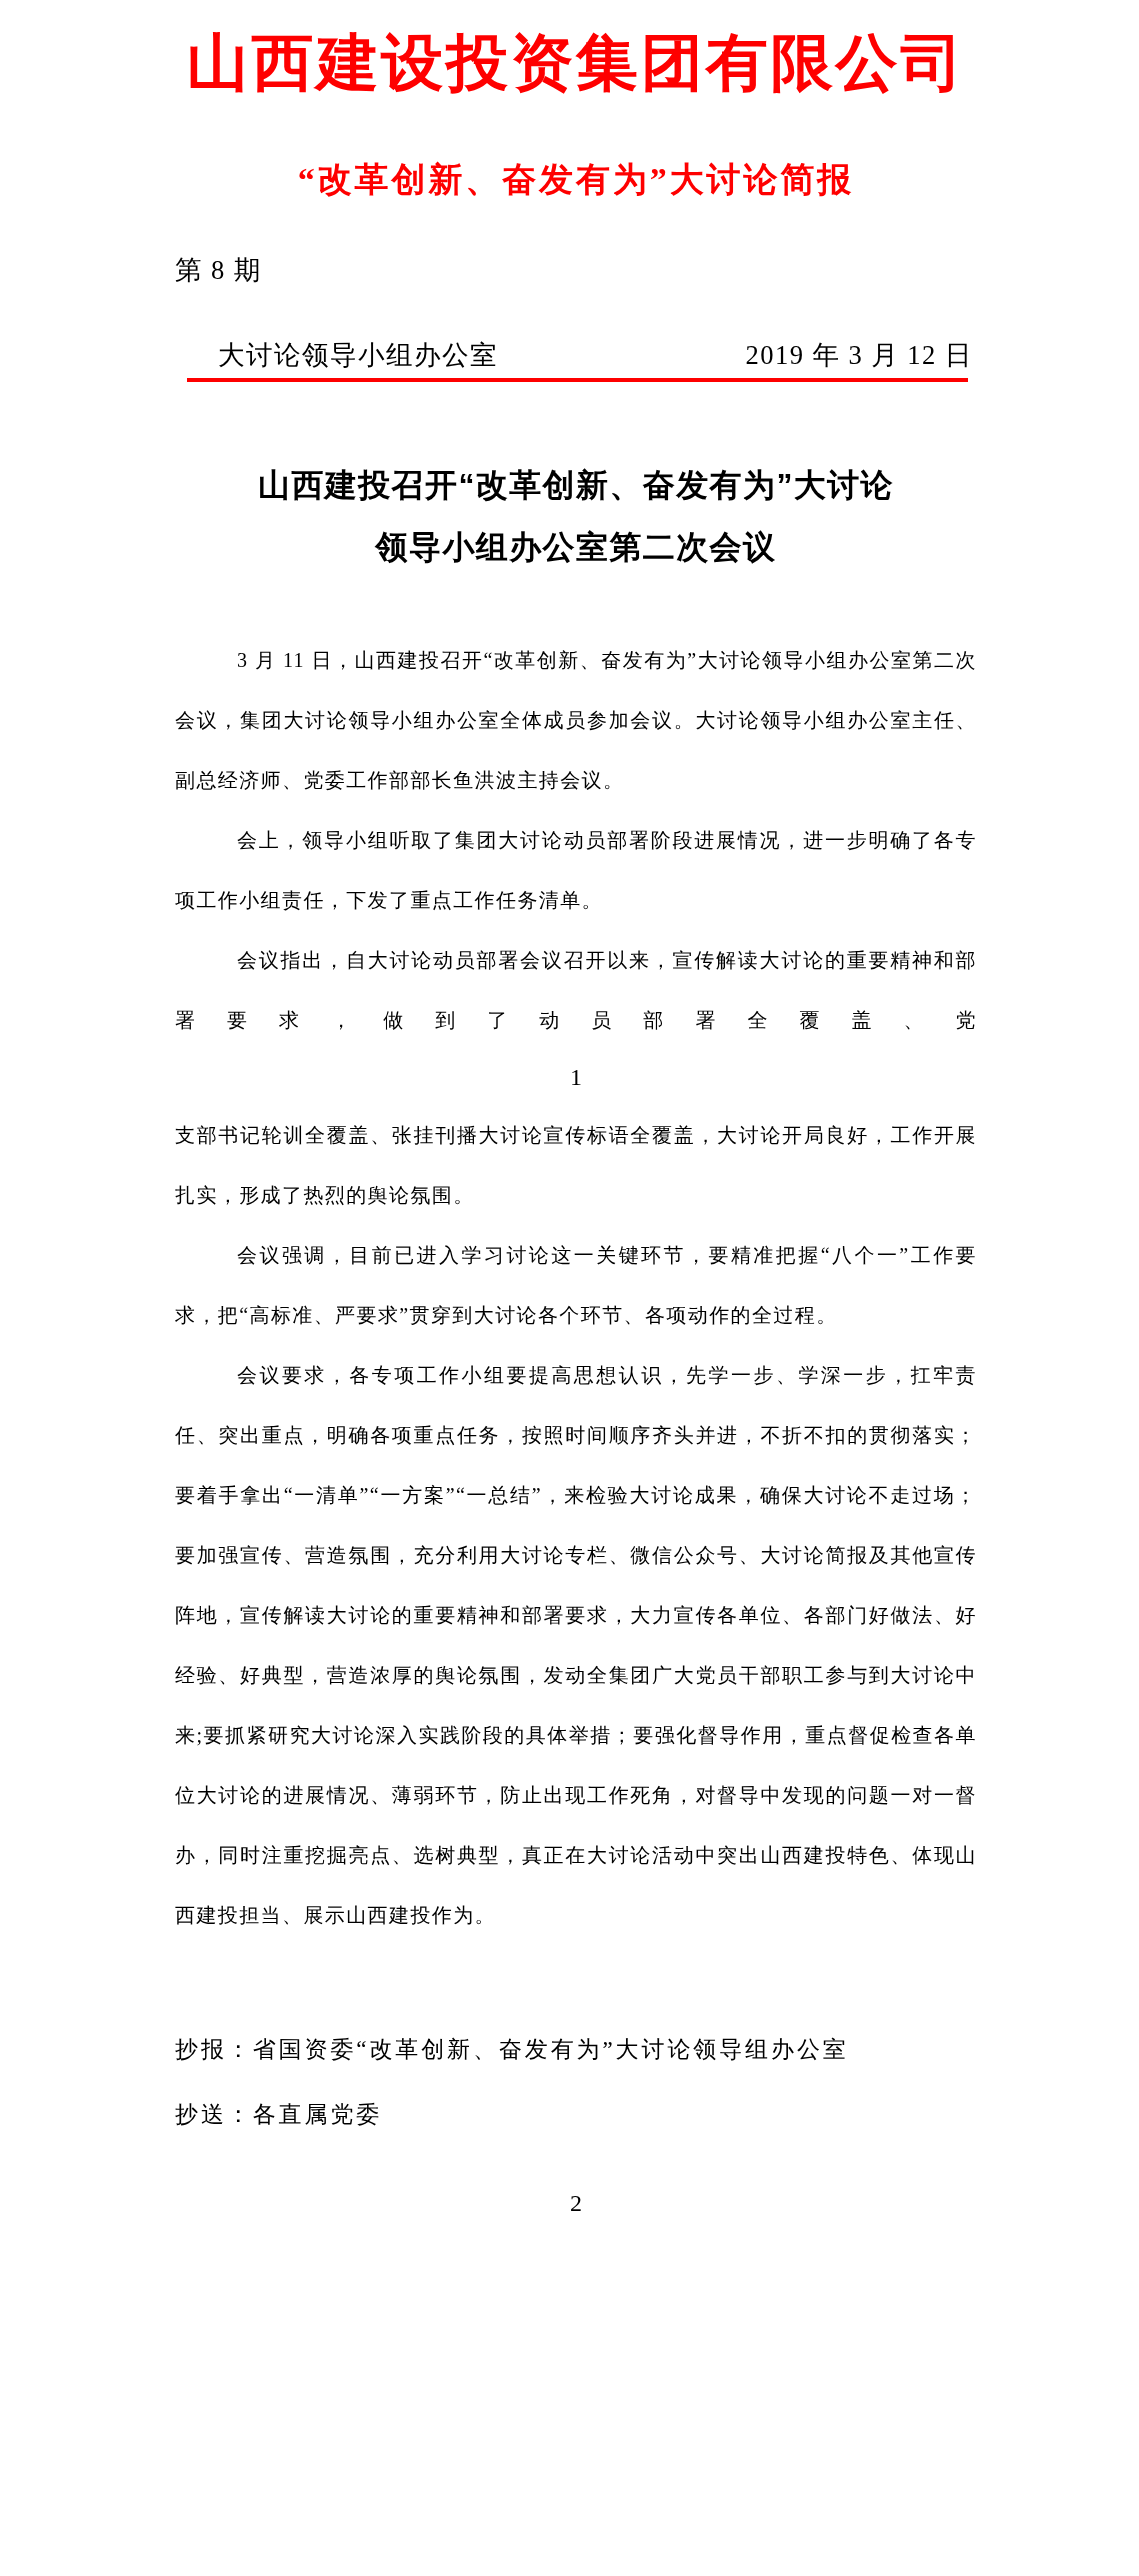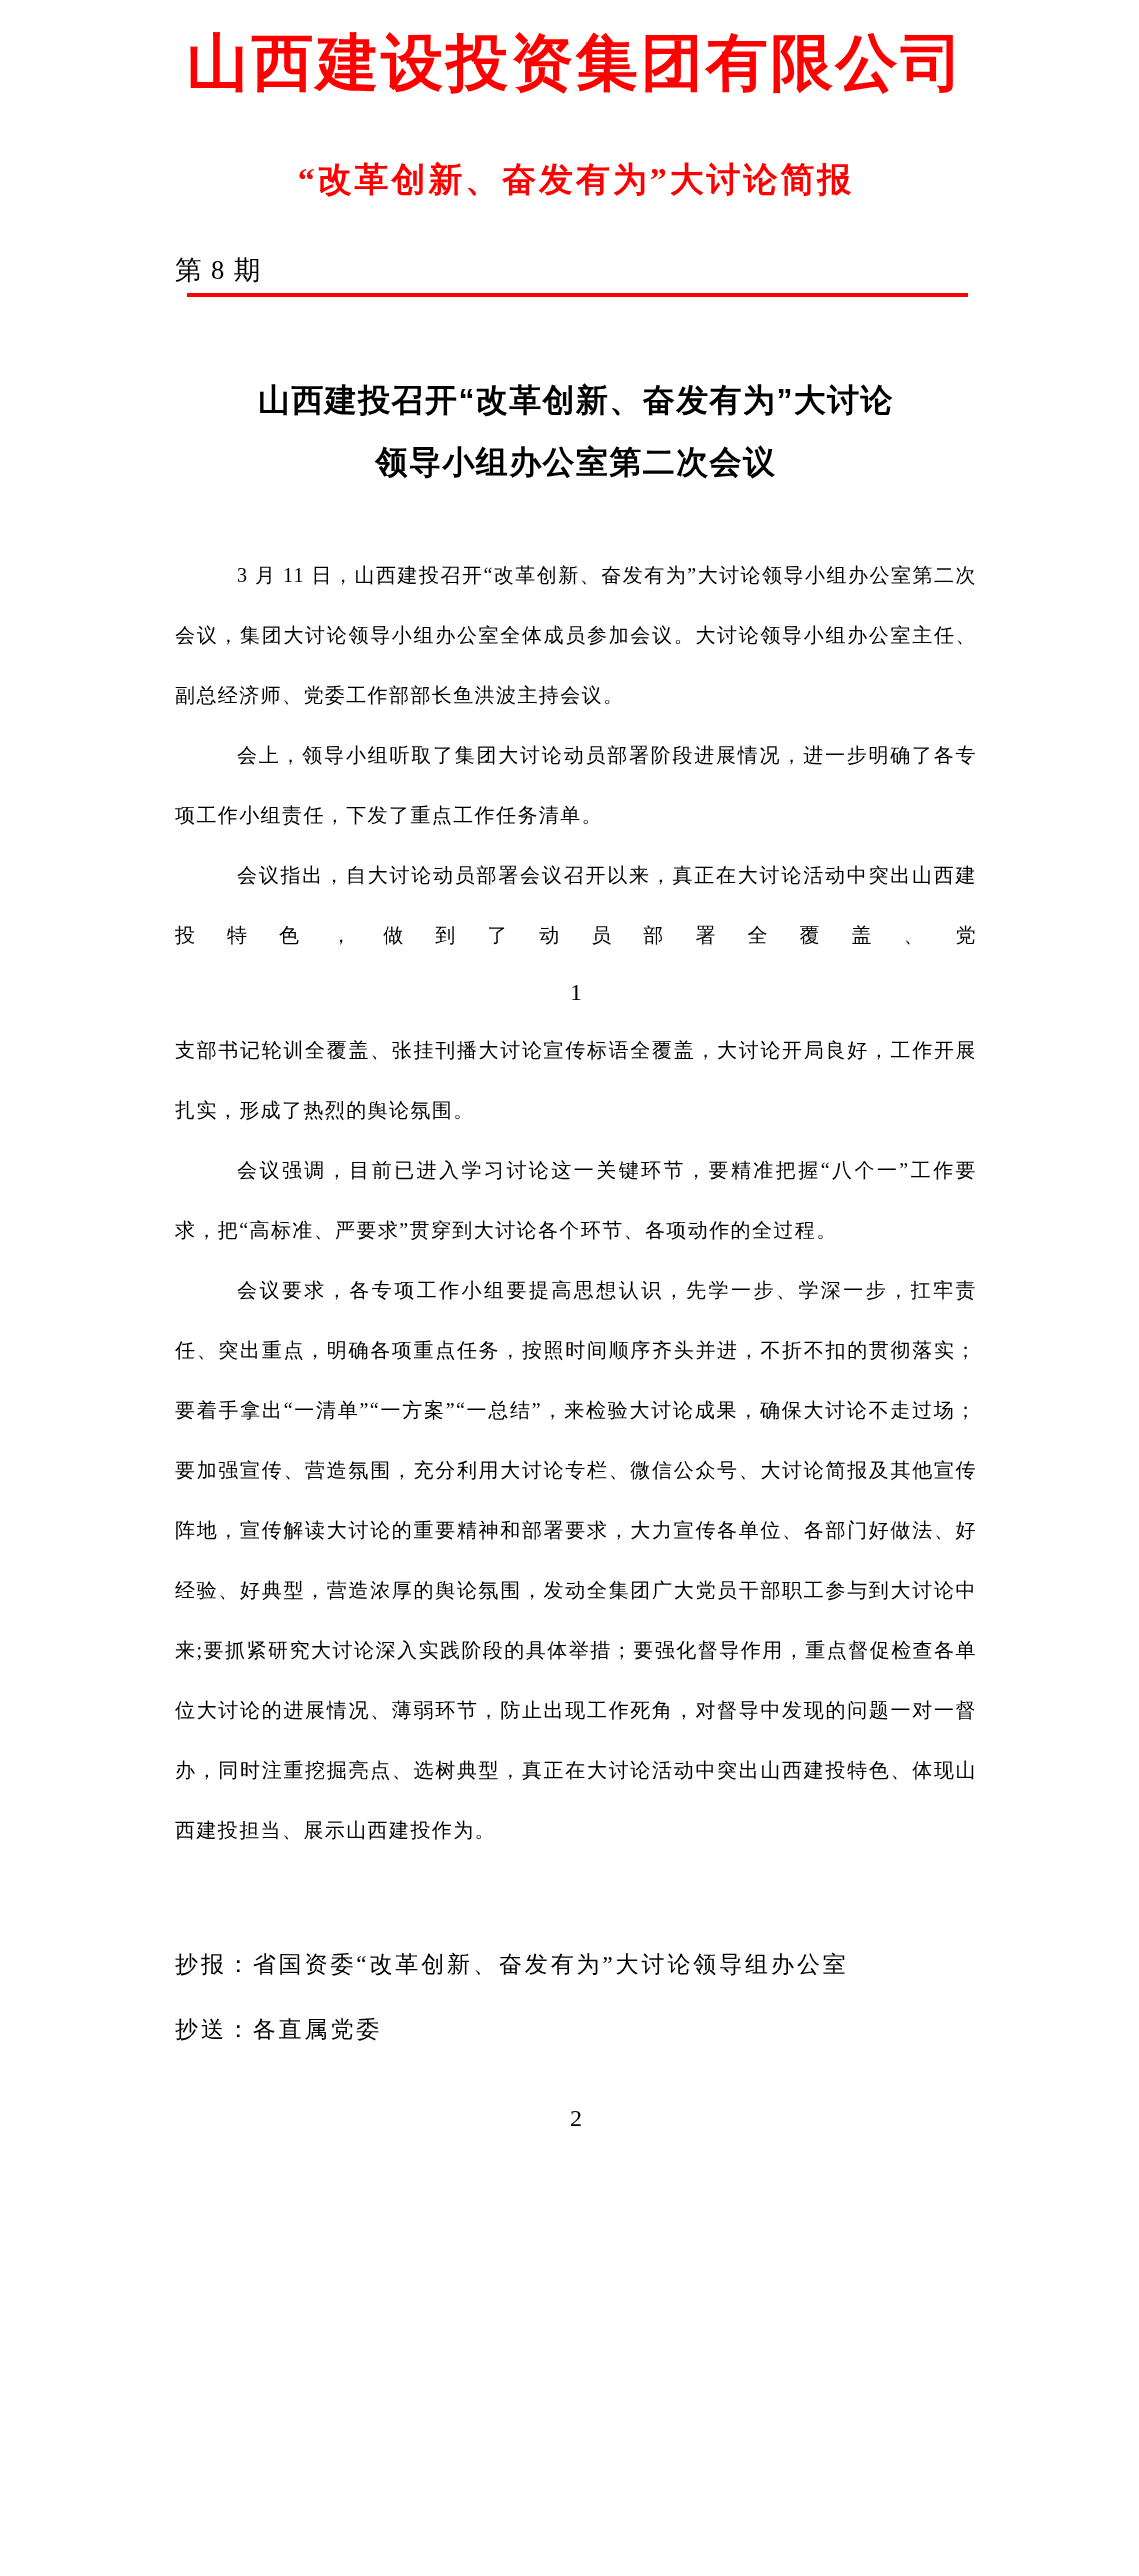--- a/index.html
+++ b/index.html
@@ -103,33 +103,37 @@
 </head>
 <body>
 
 <div class="page">
   <div class="content">
 
     <header>
       <div class="org-title">山西建设投资集团有限公司</div>
       <div class="bulletin-title">“改革创新、奋发有为”大讨论简报</div>
       <div class="issue-number">第 8 期</div>
+      <div class="issue-row">
+        <span>大讨论领导小组办公室</span>
+        <span>2019 年 3 月 12 日</span>
+      </div>
       <div class="red-rule"></div>
     </header>
 
     <main>
       <h1 class="article-heading">
         <div>山西建投召开“改革创新、奋发有为”大讨论</div>
         <div>领导小组办公室第二次会议</div>
       </h1>
 
       <div class="body-text">
         <p class="indent">3 月 11 日，山西建投召开“改革创新、奋发有为”大讨论领导小组办公室第二次会议，集团大讨论领导小组办公室全体成员参加会议。大讨论领导小组办公室主任、副总经济师、党委工作部部长鱼洪波主持会议。</p>
         <p class="indent">会上，领导小组听取了集团大讨论动员部署阶段进展情况，进一步明确了各专项工作小组责任，下发了重点工作任务清单。</p>
-        <p class="indent justify-last">会议指出，自大讨论动员部署会议召开以来，真正在大讨论活动中突出山西建投特色，做到了动员部署全覆盖、党</p>
+        <p class="indent justify-last">会议指出，自大讨论动员部署会议召开以来，宣传解读大讨论的重要精神和部署要求，做到了动员部署全覆盖、党</p>
 
         <div class="page-number">1</div>
 
         <p class="no-indent">支部书记轮训全覆盖、张挂刊播大讨论宣传标语全覆盖，大讨论开局良好，工作开展扎实，形成了热烈的舆论氛围。</p>
         <p class="indent">会议强调，目前已进入学习讨论这一关键环节，要精准把握“八个一”工作要求，把“高标准、严要求”贯穿到大讨论各个环节、各项动作的全过程。</p>
         <p class="indent">会议要求，各专项工作小组要提高思想认识，先学一步、学深一步，扛牢责任、突出重点，明确各项重点任务，按照时间顺序齐头并进，不折不扣的贯彻落实；要着手拿出“一清单”“一方案”“一总结”，来检验大讨论成果，确保大讨论不走过场；要加强宣传、营造氛围，充分利用大讨论专栏、微信公众号、大讨论简报及其他宣传阵地，宣传解读大讨论的重要精神和部署要求，大力宣传各单位、各部门好做法、好经验、好典型，营造浓厚的舆论氛围，发动全集团广大党员干部职工参与到大讨论中来;要抓紧研究大讨论深入实践阶段的具体举措；要强化督导作用，重点督促检查各单位大讨论的进展情况、薄弱环节，防止出现工作死角，对督导中发现的问题一对一督办，同时注重挖掘亮点、选树典型，真正在大讨论活动中突出山西建投特色、体现山西建投担当、展示山西建投作为。</p>
       </div>
     </main>
 
     <footer class="doc-footer">

